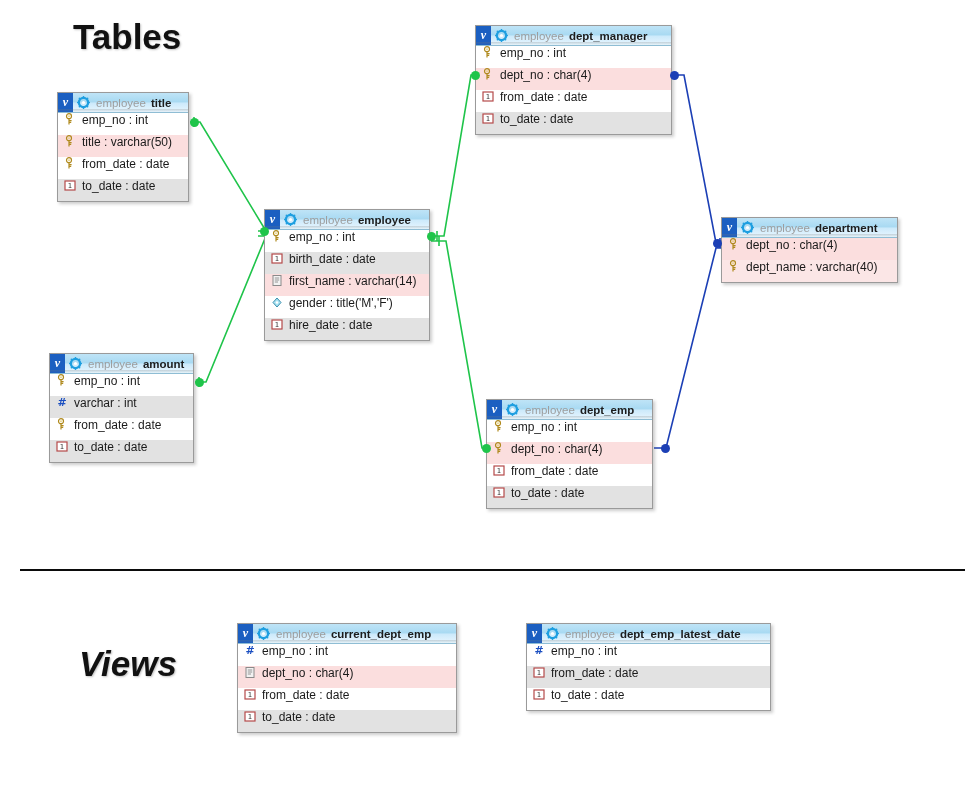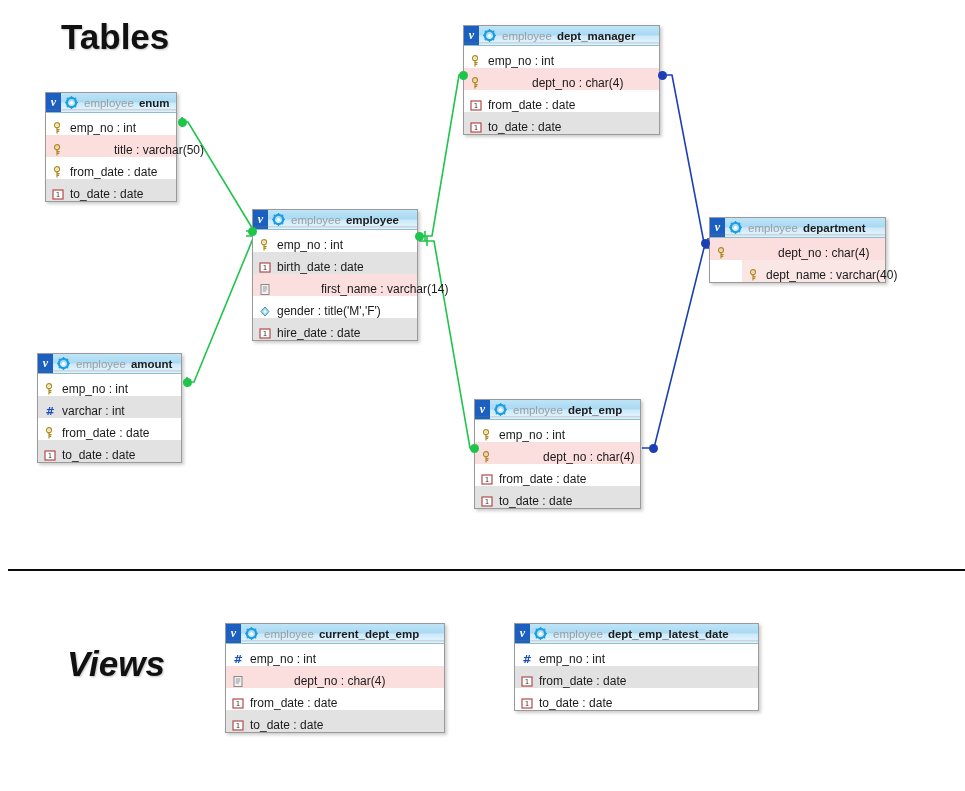--- a/index.html
+++ b/index.html
@@ -10,21 +10,21 @@
   body {
     width: 965px;
     height: 791px;
     position: relative;
     overflow: hidden;
     font-family: "Liberation Sans", sans-serif;
   }
 
   #canvas {
     position: absolute;
-    left: 4px; top: 0;
+    left: 16px; top: 0;
     width: 830px;
     height: 791px;
   }
 
   #wires {
     position: absolute;
     left: 0; top: 0;
     width: 965px;
     height: 791px;
     pointer-events: none;
@@ -120,33 +120,33 @@
     color: #1c1c1c;
     font-size: 11.5px;
     font-weight: bold;
     font-family: "Liberation Sans", sans-serif;
     white-space: nowrap;
   }
 
   
   .ent-row {
     display: flex;
-    align-items: flex-end;
+    align-items: flex-start;
     height: 22px;
     box-sizing: border-box;
     padding-left: 6px;
     font-size: 12px;
     color: #1a1a1a;
     white-space: nowrap;
     font-family: "Liberation Sans", sans-serif;
   }
   .ent-row.bg-white { background: #ffffff; }
   .ent-row.bg-grey  { background: #e2e2e2; }
-  .ent-row.bg-pink  { background: #fbdede; gap: 44px; }
-  .ent-row.bg-pinkl { background: #fbe6e6; margin-left: 32px; }
+  .ent-row.bg-pink  { background: #fbdede; }
+  .ent-row.bg-pinkl { background: #fbe6e6; }
 
   .row-icon {
     width: 12px;
     height: 13px;
     flex: 0 0 12px;
     margin-right: 6px;
     position: relative;
   }
   .row-icon svg { display: block; }
   .row-label { line-height: 14px; }
@@ -210,21 +210,21 @@
         <div class="ent-header">
           <div class="v-badge">v</div>
           <span class="gear-icon">
             <svg width="13" height="13" viewBox="0 0 13 13">
               <circle cx="6.5" cy="6.5" r="4.6" fill="none" stroke="#1f9fe0" stroke-width="2.3"></circle>
               <circle cx="6.5" cy="6.5" r="1.6" fill="#ffffff"></circle>
               <path d="M6.5,0.6 V2.2 M6.5,10.8 V12.4 M0.6,6.5 H2.2 M10.8,6.5 H12.4 M2.4,2.4 L3.5,3.5 M9.5,9.5 L10.6,10.6 M10.6,2.4 L9.5,3.5 M3.5,9.5 L2.4,10.6" stroke="#1f9fe0" stroke-width="1.5" stroke-linecap="round"></path>
             </svg>
           </span>
           <span class="schema-name">employee</span>
-          <span class="table-name">enum</span>
+          <span class="table-name">title</span>
         </div>
         <div class="ent-row bg-white">
           <span class="row-icon">
             <svg width="12" height="13" viewBox="0 0 12 13">
               <circle cx="5" cy="3.2" r="2.5" fill="none" stroke="#b08a1e" stroke-width="1.2"></circle>
               <circle cx="5" cy="3.2" r="0.9" fill="#e9d27a"></circle>
               <path d="M5,5.6 L5,11.6" stroke="#b08a1e" stroke-width="1.2"></path>
               <path d="M5,7.6 L7.6,7.6 M5,9.4 L7.2,9.4" stroke="#b08a1e" stroke-width="1.1"></path>
             </svg>
           </span>

